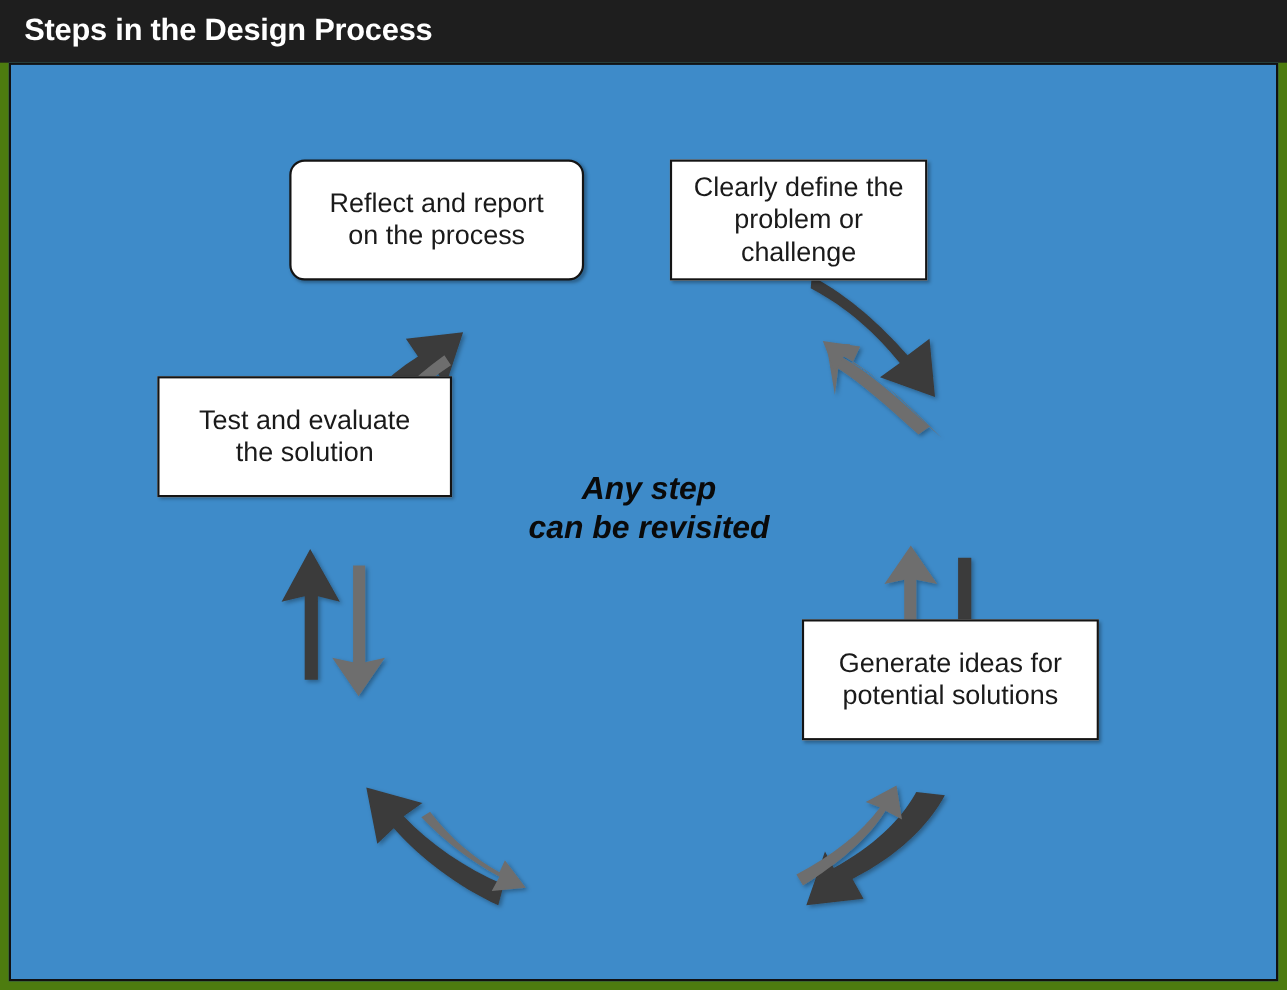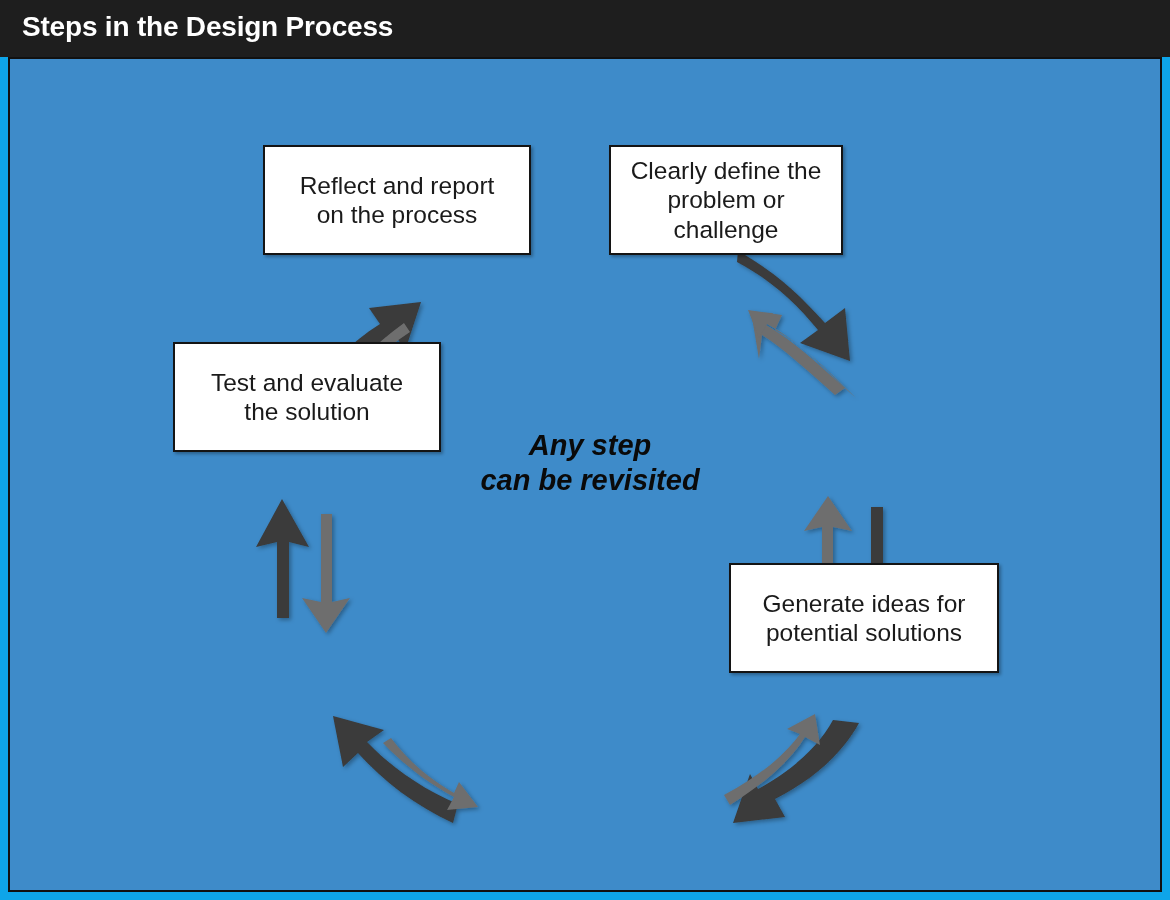--- a/index.html
+++ b/index.html
@@ -1,17 +1,17 @@
 <!DOCTYPE html>
 <html><head>
 <meta charset="utf-8">
 <style>
   html,body{margin:0;padding:0;background:#1e1e1e;}
   body{width:1170px;height:900px;font-family:"Liberation Sans",sans-serif;overflow:hidden;}
-  #frame{position:relative;width:1170px;height:900px;background:#0ea5e9;box-sizing:border-box;}
+  #frame{position:relative;width:1170px;height:900px;background:#4d7c0f;box-sizing:border-box;}
   #titlebar{position:absolute;left:0;top:0;width:1170px;height:57px;background:#1e1e1e;}
   #title{position:absolute;left:22px;top:11px;color:#ffffff;font-size:28px;font-weight:bold;letter-spacing:-0.2px;white-space:nowrap;}
   #canvas{position:absolute;left:8px;top:57px;width:1154px;height:835px;background:#3e8bc9;box-sizing:border-box;border:2px solid #111;}
   #svgwrap{position:absolute;left:0;top:0;width:1150px;height:831px;}
   .node{position:absolute;background:#ffffff;border:2px solid #141414;box-sizing:border-box;display:flex;align-items:center;justify-content:center;text-align:center;color:#1a1a1a;font-size:24.5px;line-height:1.2;box-shadow:2px 2px 3px rgba(0,0,0,0.30);}
   .node span{display:block;padding:0 10px;}
   #center-note{position:absolute;color:#0a0a0a;font-size:29px;font-weight:bold;font-style:italic;text-align:center;line-height:1.22;white-space:pre-line;}
 </style>
 </head>
 <body>
@@ -83,26 +83,26 @@
     </div>
 
 
     <div class="node" style="left:719px;top:504px;width:270px;height:110px;">
       <span style="white-space:pre-line;">Generate ideas for
 potential solutions</span>
     </div>
 
 
 
-    <div class="node" style="left:133px;top:283px;width:268px;height:110px;margin-left:30px;">
+    <div class="node" style="left:133px;top:283px;width:268px;height:110px;">
       <span style="white-space:pre-line;">Test and evaluate
 the solution</span>
     </div>
 
-    <div class="node" style="left:253px;top:86px;width:268px;height:110px;">
+    <div class="node" style="left:253px;top:86px;width:268px;height:110px;border-radius:14px;">
       <span style="white-space:pre-line;">Reflect and report
 on the process</span>
     </div>
 
     <div id="center-note" style="left:415px;top:369px;width:330px;">Any step
 can be revisited</div>
 
   </div>
 </div>
 

